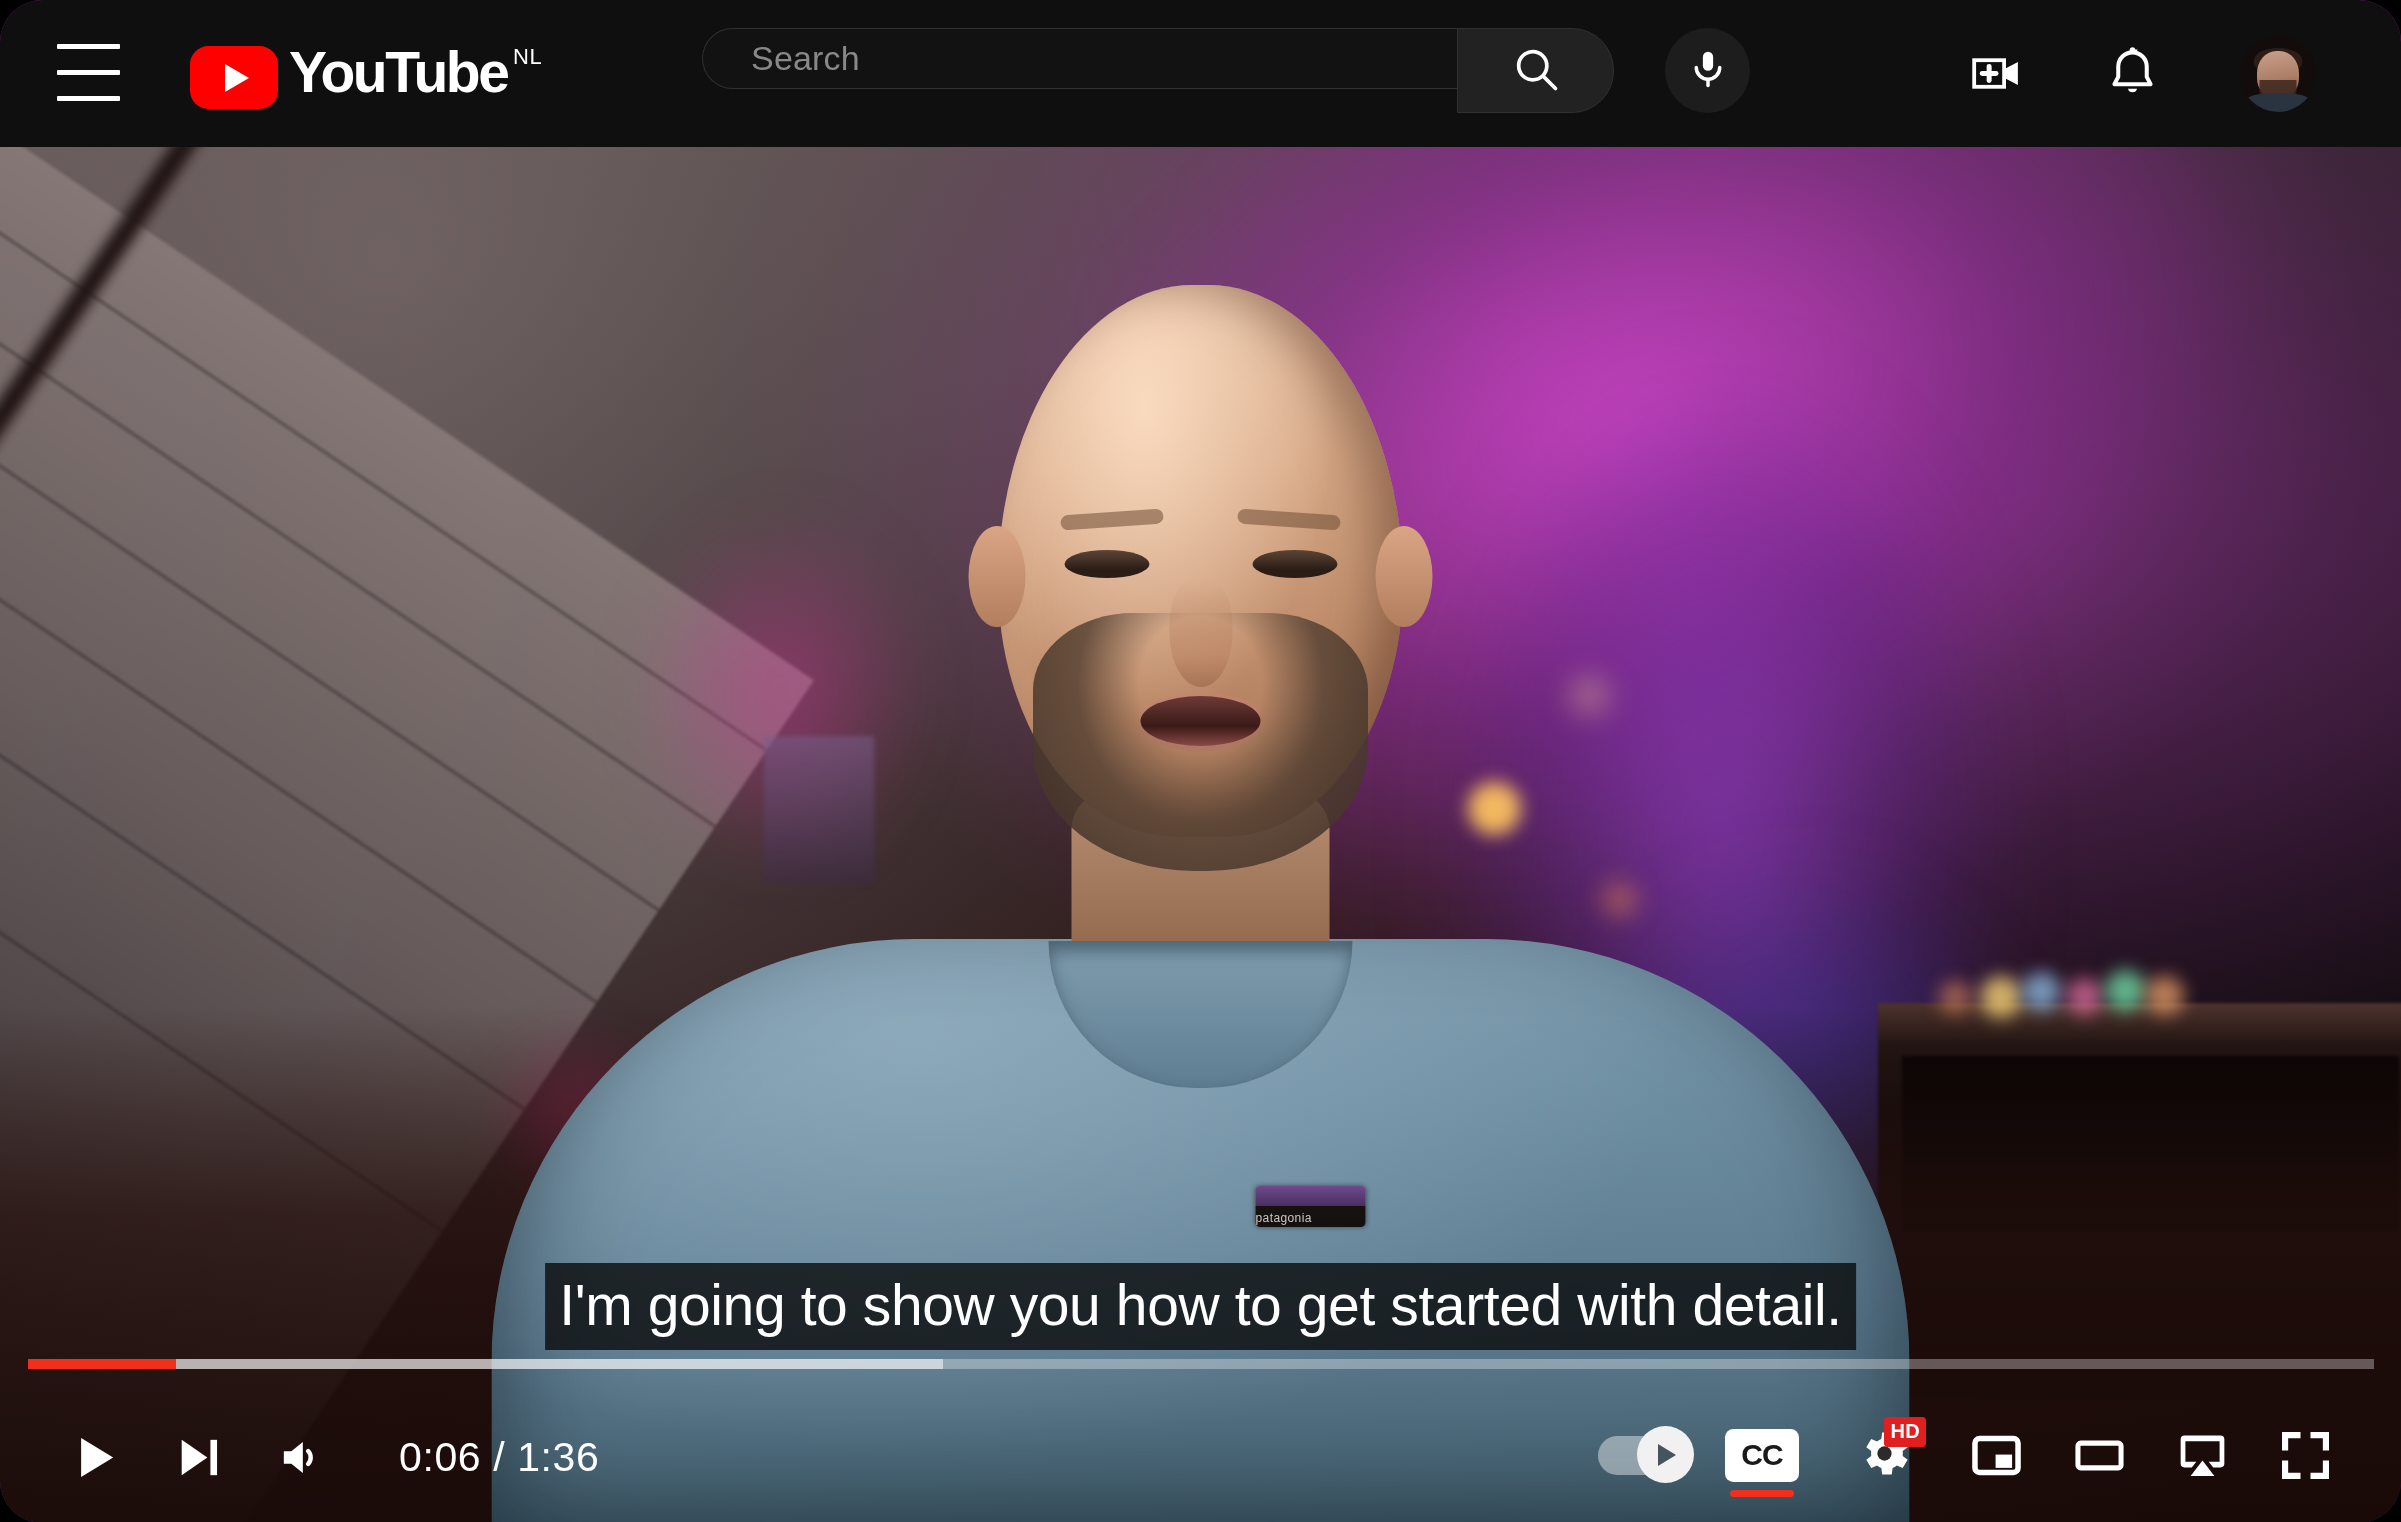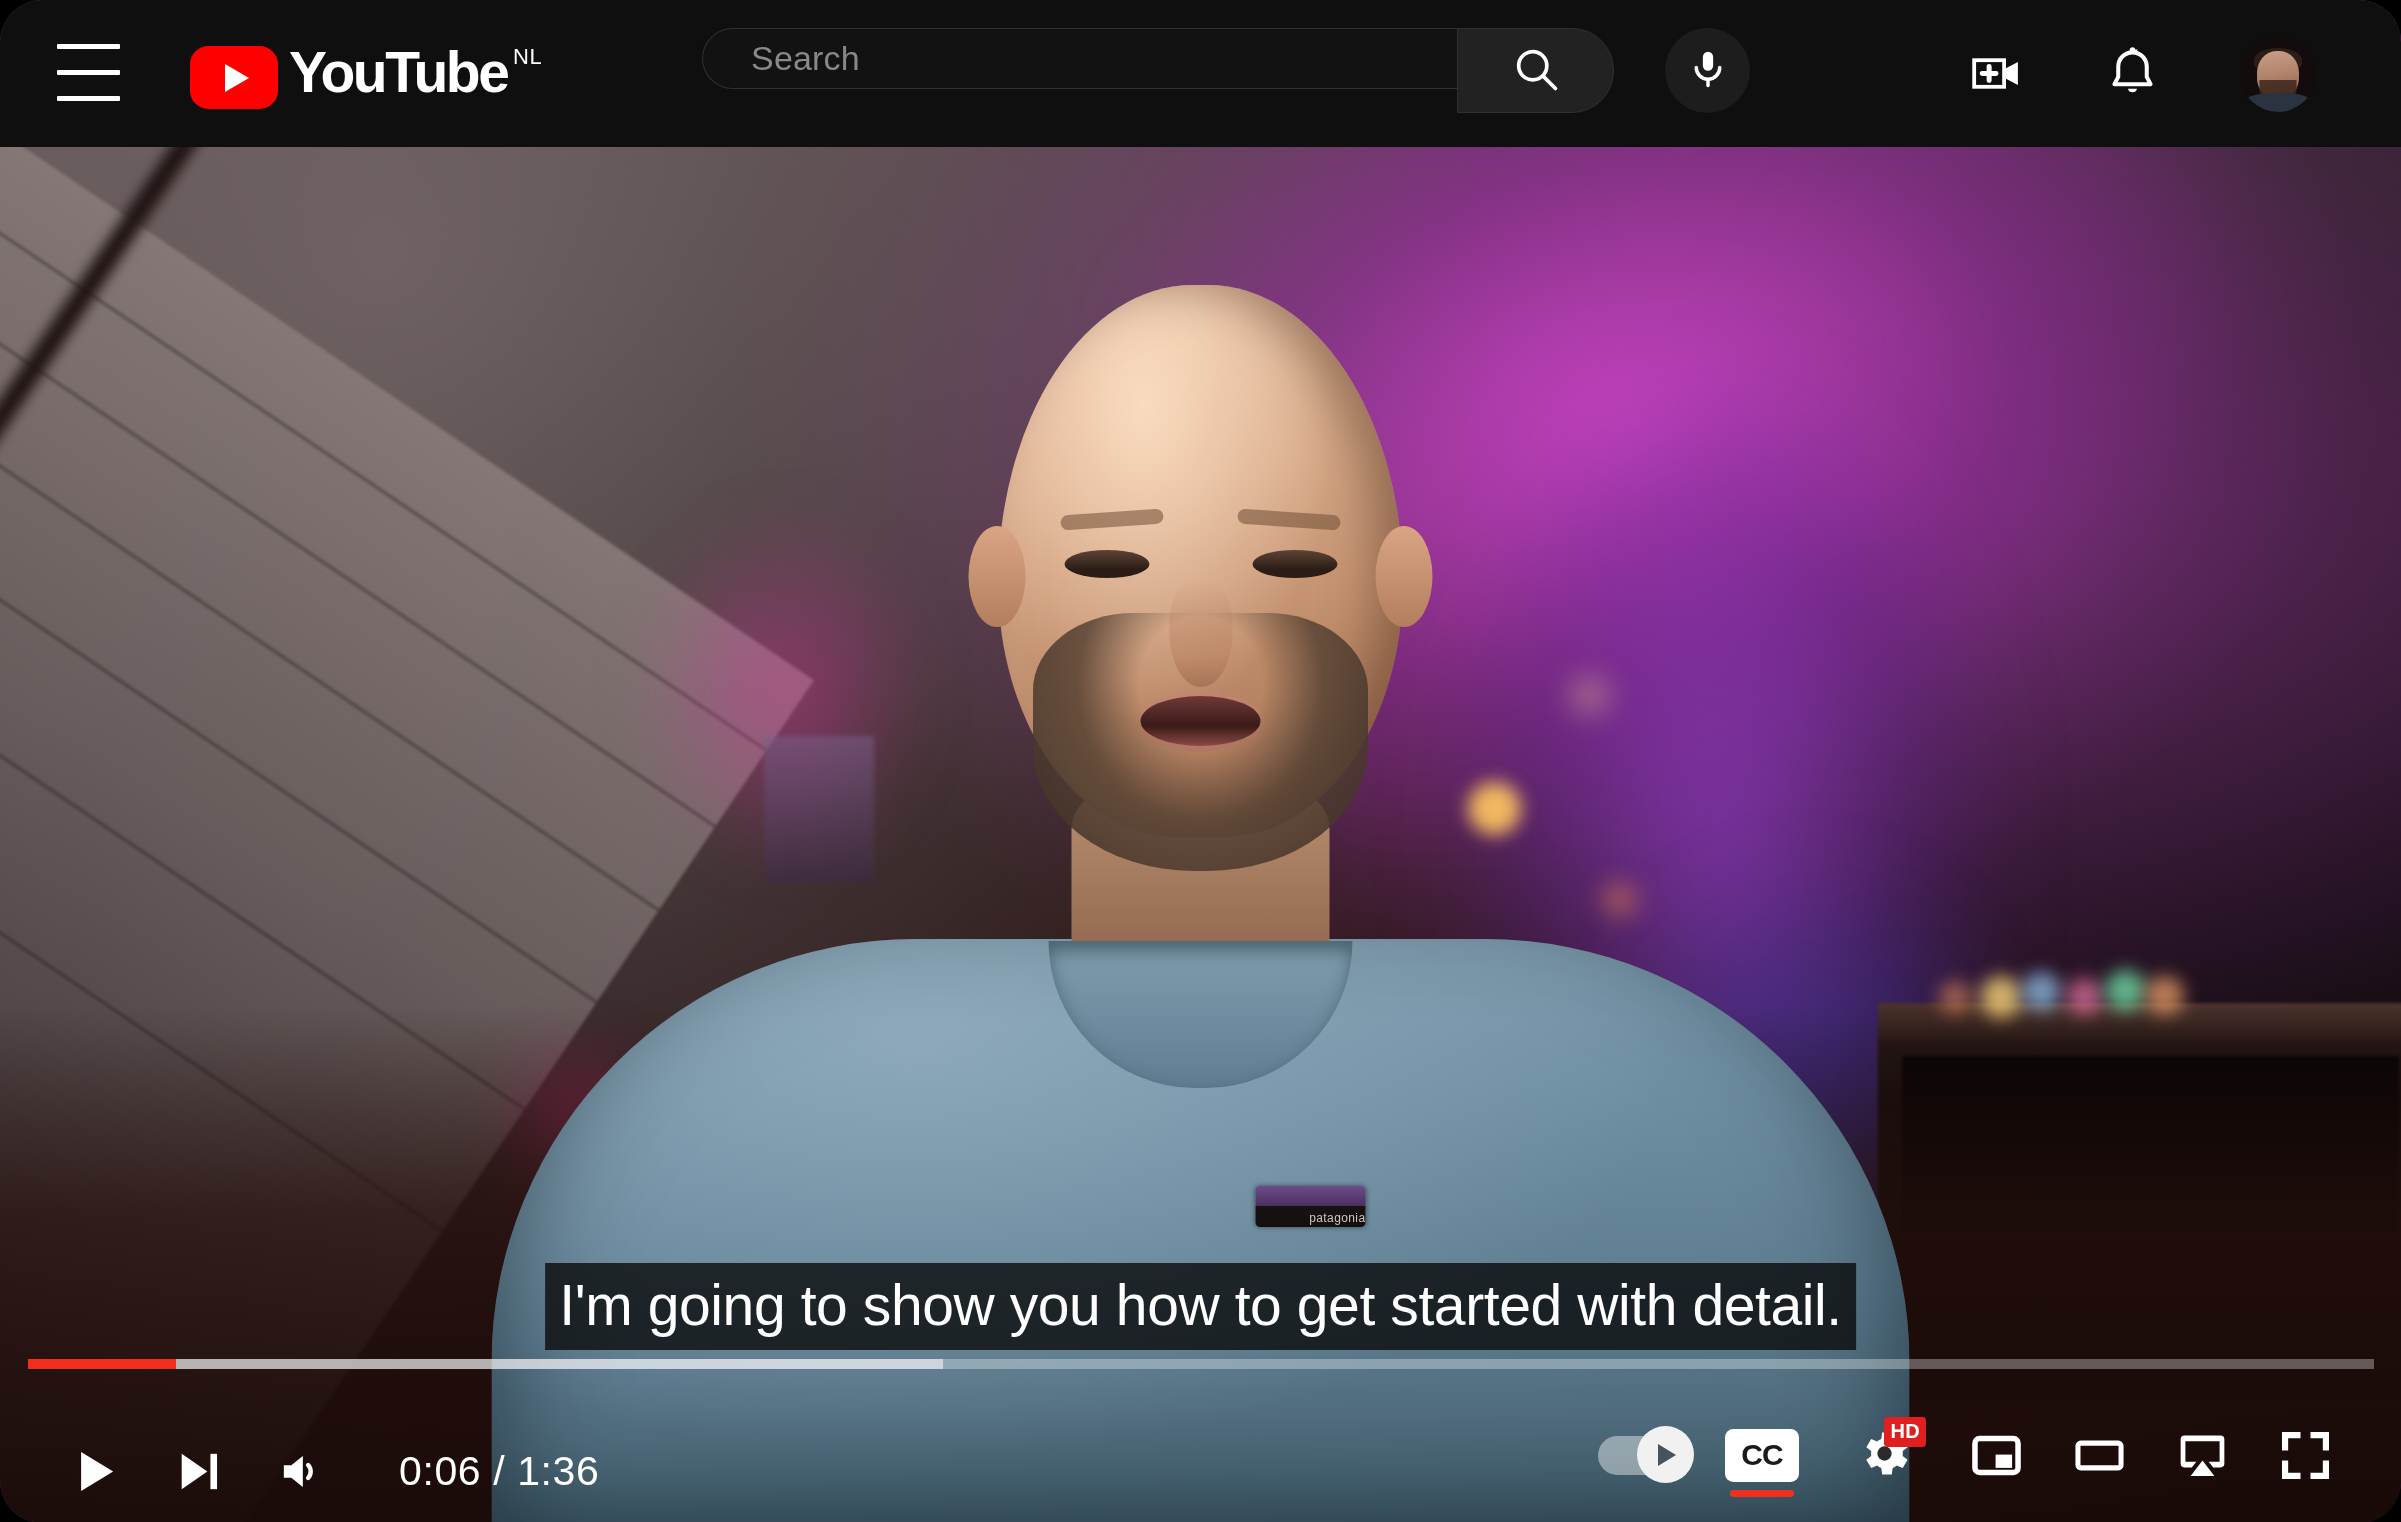--- a/index.html
+++ b/index.html
@@ -403,21 +403,21 @@
     position: absolute;
     left: 50%; margin-left: 55px; top: 1039px;
     width: 110px; height: 41px;
     border-radius: 4.6px;
     background: linear-gradient(180deg, #6e4a8a 0%, #4a3060 48%, #17120f 50%, #141010 100%);
     box-shadow: 0 0 5.5px rgba(0,0,0,.5);
     overflow: hidden;
   }
   .patch .pt {
     position: absolute; left: 0; bottom: 1.8px; width: 100%;
-    text-align: right; color: #cfc6c0; font-size: 12px; letter-spacing: 0.4px;
+    text-align: left; color: #cfc6c0; font-size: 12px; letter-spacing: 0.4px;
     font-family: "Liberation Sans", sans-serif;
   }
 
   
   .caption {
     position: absolute;
     left: 50%; top: 1116px;
     transform: translateX(-50%);
     background: rgba(8,8,8,.78);
     padding: 5.5px 14.7px 9.2px 14.7px;
@@ -456,21 +456,21 @@
     background: rgba(255,255,255,.52);
   }
   .pg-played {
     position: absolute; left: 0; top: 0;
     height: 10px;
     background: #f22f1d;
   }
 
   .ctrl-left {
     position: absolute;
-    left: 44px; top: 88px;
+    left: 44px; top: 74px;
     display: flex;
     align-items: center;
     gap: 0;
   }
   .ctrl-right {
     position: absolute;
     right: 44px; top: 72px;
     display: flex;
     align-items: center;
     gap: 0;

